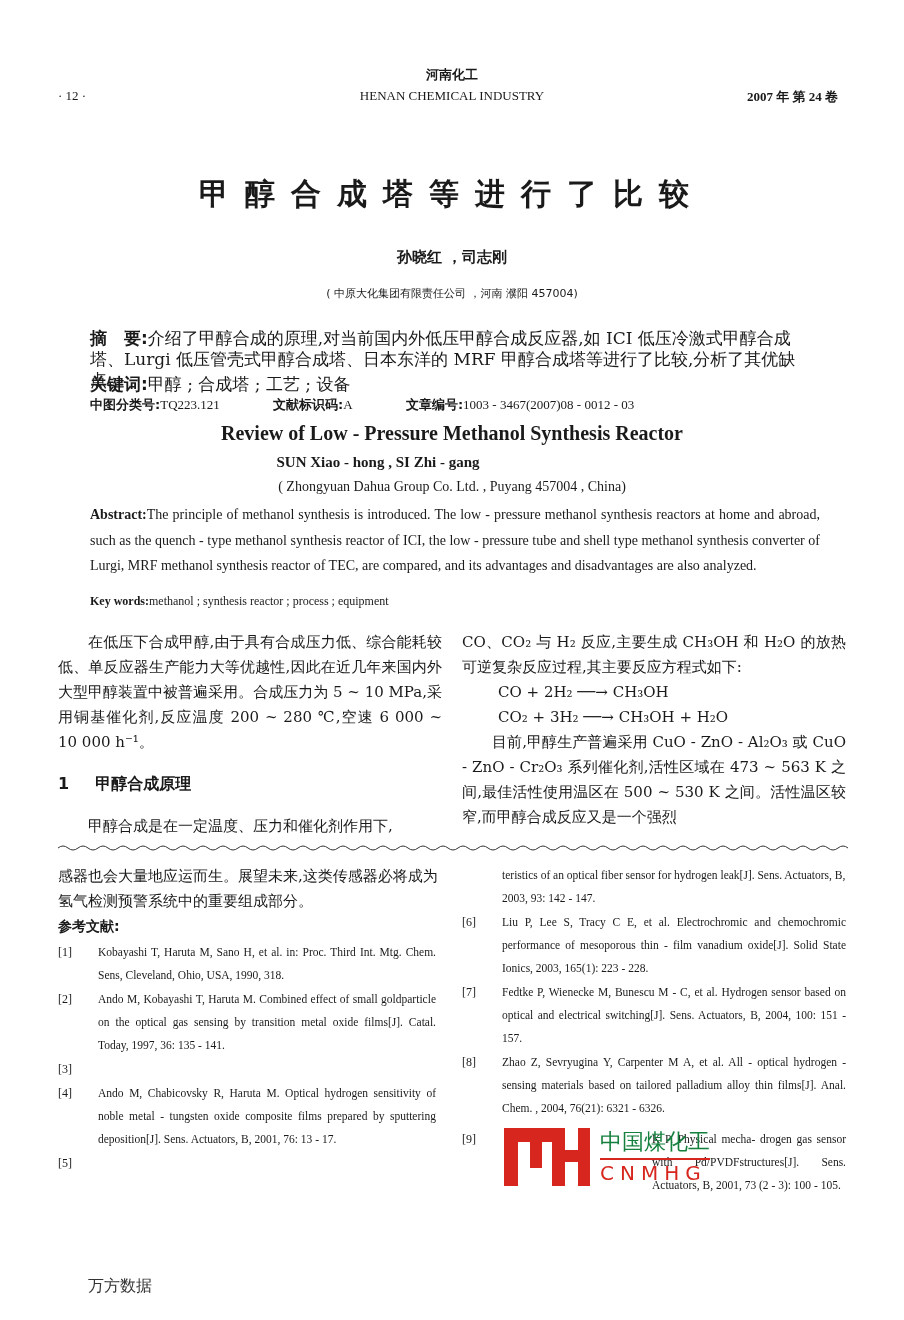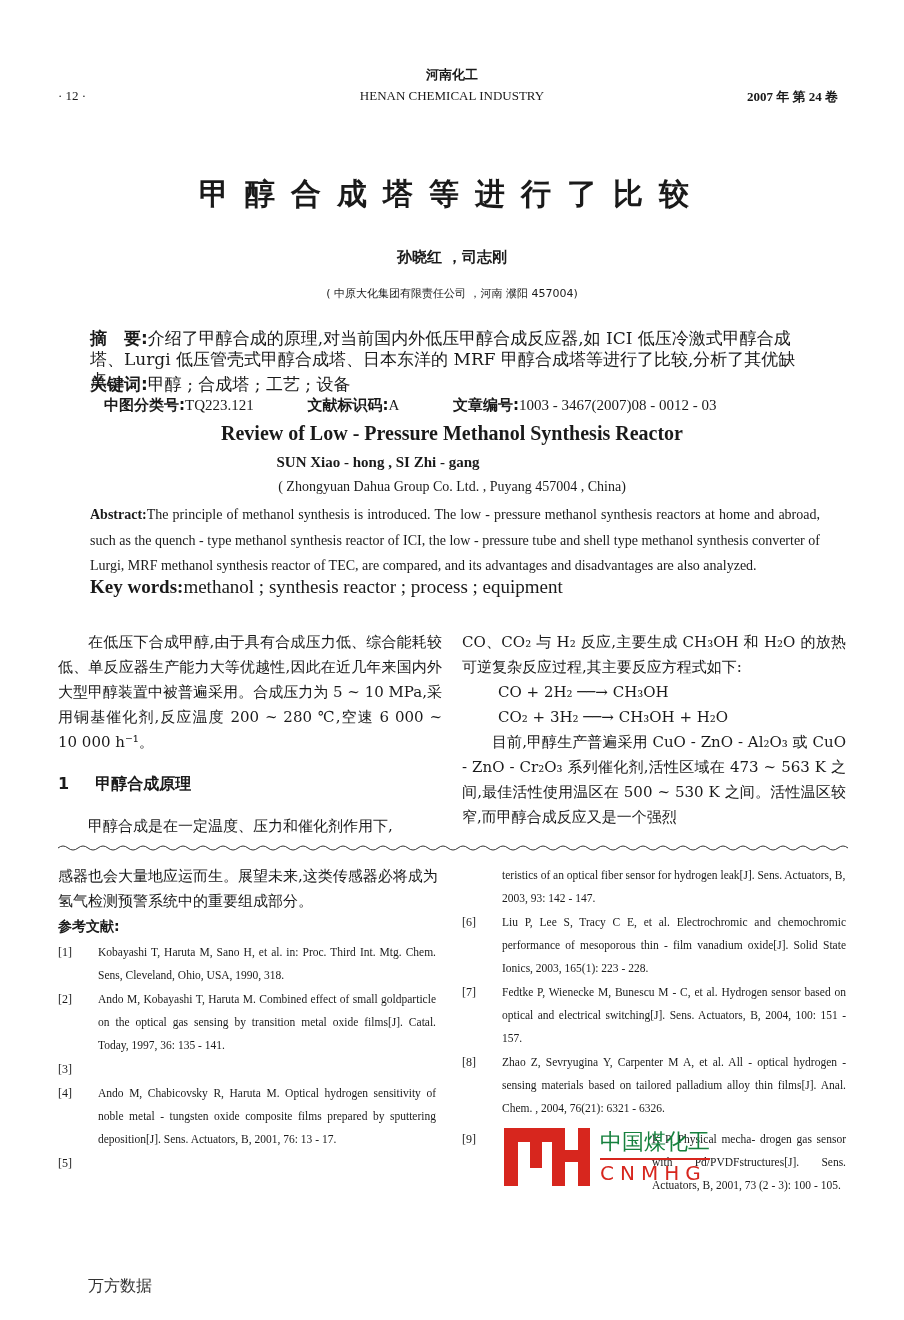--- a/index.html
+++ b/index.html
@@ -19,28 +19,28 @@
   .issue { right: 66px; top: 88px; font-size: 13px; font-weight: bold; }
 
   .title-cn { left: 0; width: 904px; top: 174px; text-align: center; font-size: 30px; font-weight: bold; letter-spacing: 16px; font-family: "DejaVu Serif", serif; }
   .authors-cn { left: 0; width: 904px; top: 248px; text-align: center; font-size: 15px; font-weight: bold; font-family: "DejaVu Sans", sans-serif; }
   .affil-cn { left: 0; width: 904px; top: 286px; text-align: center; font-size: 11px; font-family: "DejaVu Sans", sans-serif; }
 
   .cn-small { font-size: 17px; font-family: "DejaVu Serif", serif; line-height: 21px; }
   .abstract-cn { left: 90px; width: 730px; top: 328px; }
   .label-bold { font-weight: bold; font-family: "DejaVu Sans", sans-serif; }
   .keywords-cn { left: 90px; top: 374px; }
-  .class-row { left: 104px; top: 396px; width: 730px; font-size: 15px; }
+  .class-row { left: 90px; top: 396px; width: 730px; font-size: 13px; }
   .class-row span.item { margin-right: 50px; }
 
   .title-en { left: 0; width: 904px; top: 422px; text-align: center; font-size: 20px; font-weight: bold; }
   .authors-en { left: 0; width: 756px; top: 454px; text-align: center; font-size: 15px; font-weight: bold; }
   .affil-en { left: 0; width: 904px; top: 479px; text-align: center; font-size: 14px; }
   .abstract-en { left: 90px; width: 730px; top: 502px; font-size: 14px; line-height: 25.5px; text-align: justify; }
-  .keywords-en { left: 90px; top: 576px; font-size: 19px; }
+  .keywords-en { left: 90px; top: 594px; font-size: 12px; }
 
   .col { font-size: 15px; line-height: 25px; font-family: "DejaVu Serif", serif; text-align: justify; }
   .col-left-top { left: 58px; width: 384px; top: 630px; }
   .col-right-top { left: 462px; width: 384px; top: 630px; }
   .indent { text-indent: 30px; }
   .section-head { left: 58px; top: 774px; font-size: 16px; font-weight: bold; font-family: "DejaVu Sans", sans-serif; }
   .section-head .num { margin-right: 26px; }
   .col-left-sec { left: 58px; width: 384px; top: 814px; }
   .eq { padding-left: 36px; }
 

